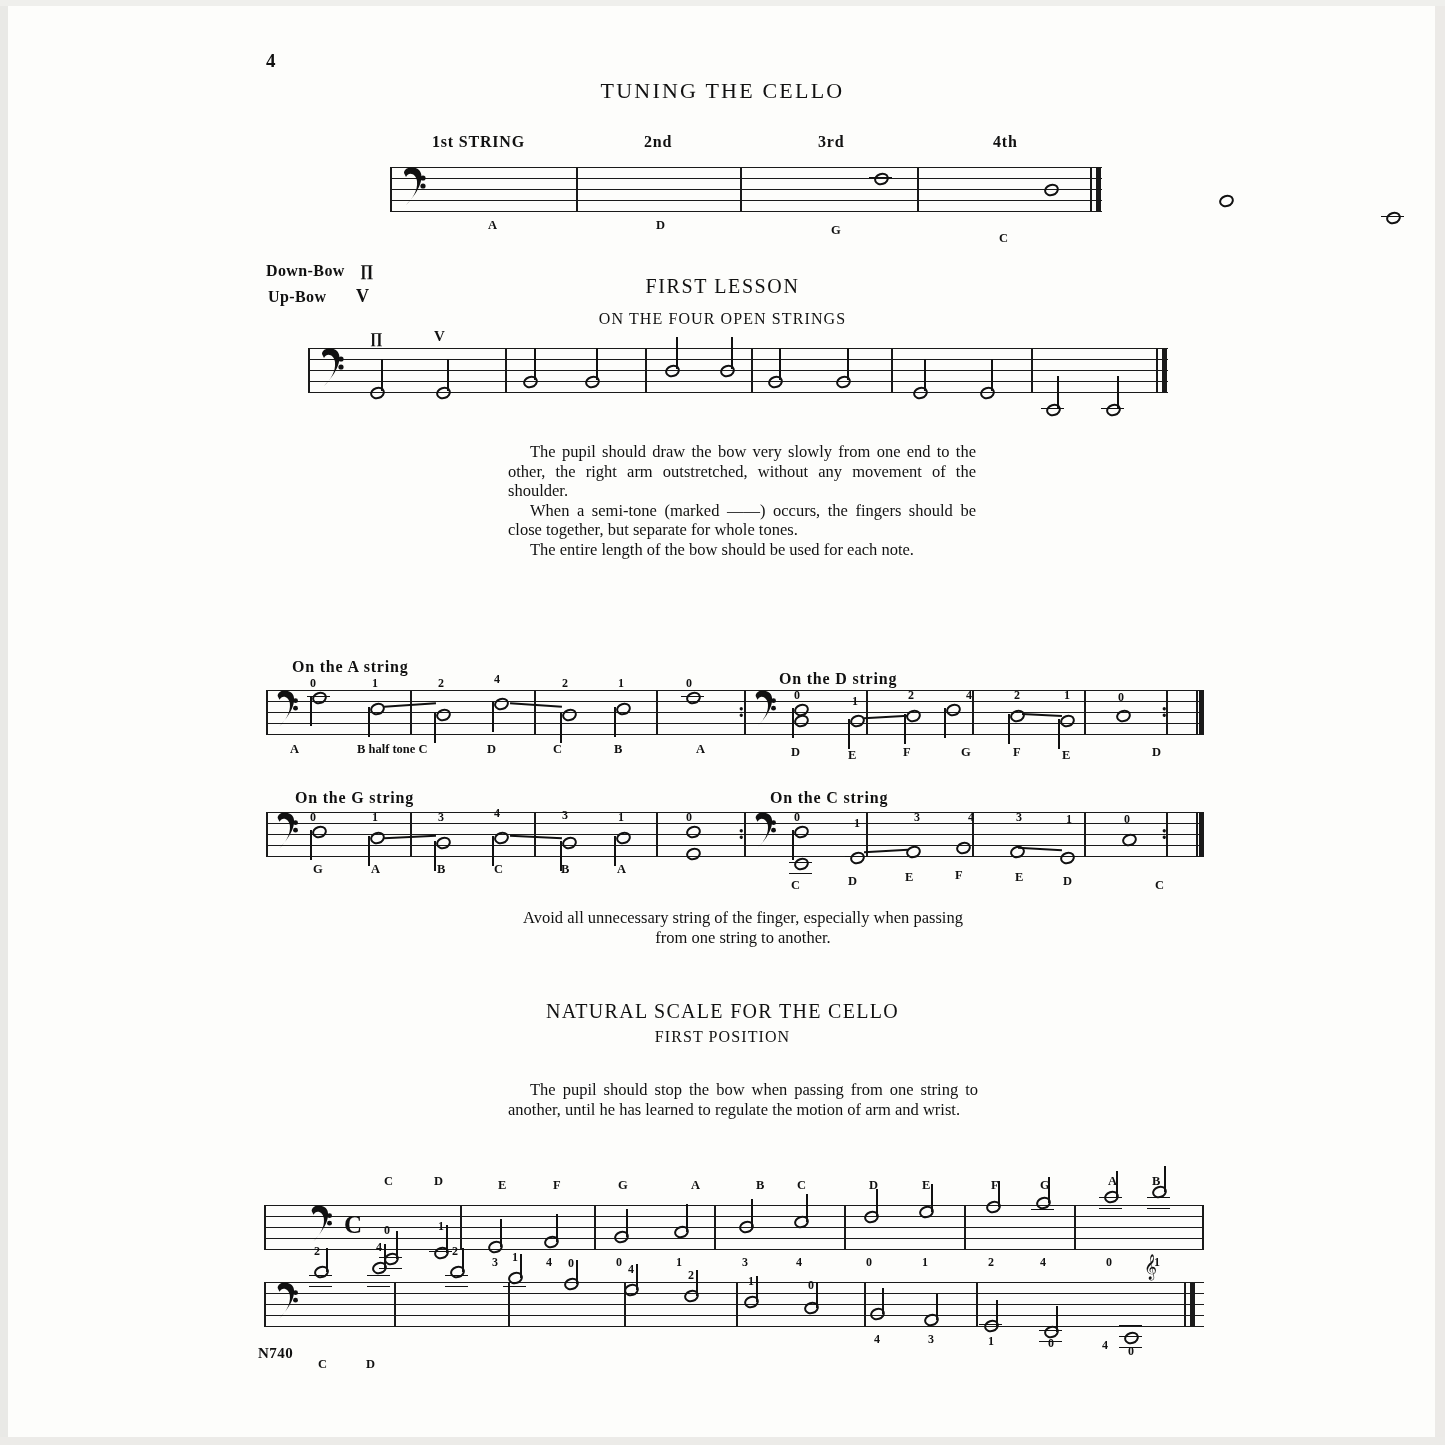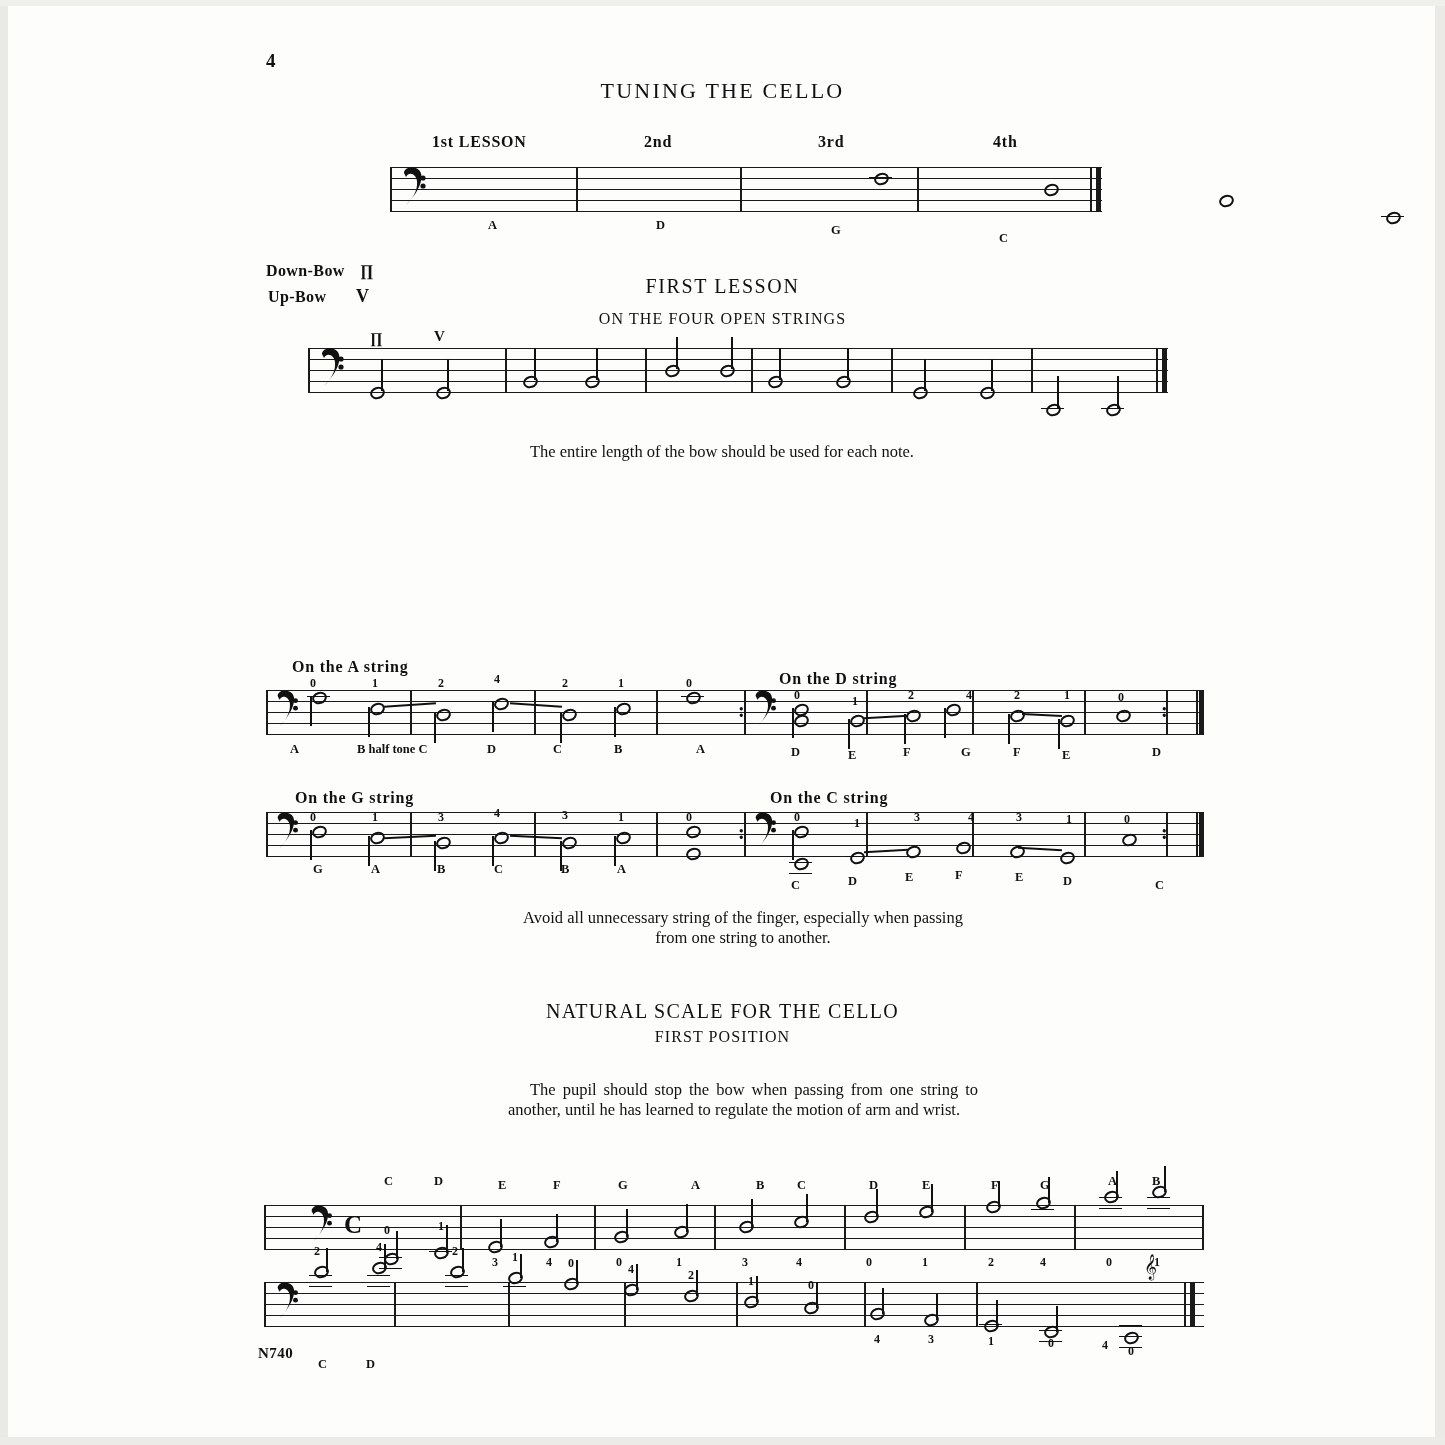--- a/index.html
+++ b/index.html
@@ -55,21 +55,21 @@
   <div class="scan-edge-l"></div>
   <div class="scan-edge-r"></div>
   <div class="scan-edge-t"></div>
   <div class="scan-edge-b"></div>
 
   <div class="pg-num">4</div>
   <div class="plate">N740</div>
 
   <div class="ttl ttl-main">TUNING THE CELLO</div>
 
-  <div class="strlbl" style="left:432px;top:133px;">1st LESSON</div>
+  <div class="strlbl" style="left:432px;top:133px;">1st STRING</div>
   <div class="strlbl" style="left:644px;top:133px;">2nd</div>
   <div class="strlbl" style="left:818px;top:133px;">3rd</div>
   <div class="strlbl" style="left:993px;top:133px;">4th</div>
 
   <div class="system" style="left:390px;top:167px;width:712px;height:60px;">
     <div class="staff">
       <div class="sline" style="top:0px;width:712px;"></div>
       <div class="sline" style="top:11px;width:712px;"></div>
       <div class="sline" style="top:22px;width:712px;"></div>
       <div class="sline" style="top:33px;width:712px;"></div>
@@ -189,20 +189,22 @@
         <div class="ledger" style="left:-5px;top:4px;width:23px;"></div>
       </div>
     <div class="note" style="left:798px;top:56px;">
         <div class="nh open"></div>
         <div class="stem" style="left:11px;top:-28px;height:32px;"></div>
         <div class="ledger" style="left:-5px;top:4px;width:23px;"></div>
       </div>
   </div>
 
   <div class="para" style="left:508px;top:442px;width:468px;">
+    <p>The pupil should draw the bow very slowly from one end to the other, the right arm outstretched, without any movement of the shoulder.</p>
+    <p>When a semi-tone (marked ——) occurs, the fingers should be close together, but separate for whole tones.</p>
     <p>The entire length of the bow should be used for each note.</p>
   </div>
 
   <div class="strlbl" style="left:292px;top:658px;">On the A string</div>
   <div class="strlbl" style="left:779px;top:670px;">On the D string</div>
 
   <div class="system" style="left:266px;top:690px;width:938px;height:62px;">
     <div class="staff">
       <div class="sline" style="top:0px;width:938px;"></div>
       <div class="sline" style="top:11px;width:938px;"></div>

